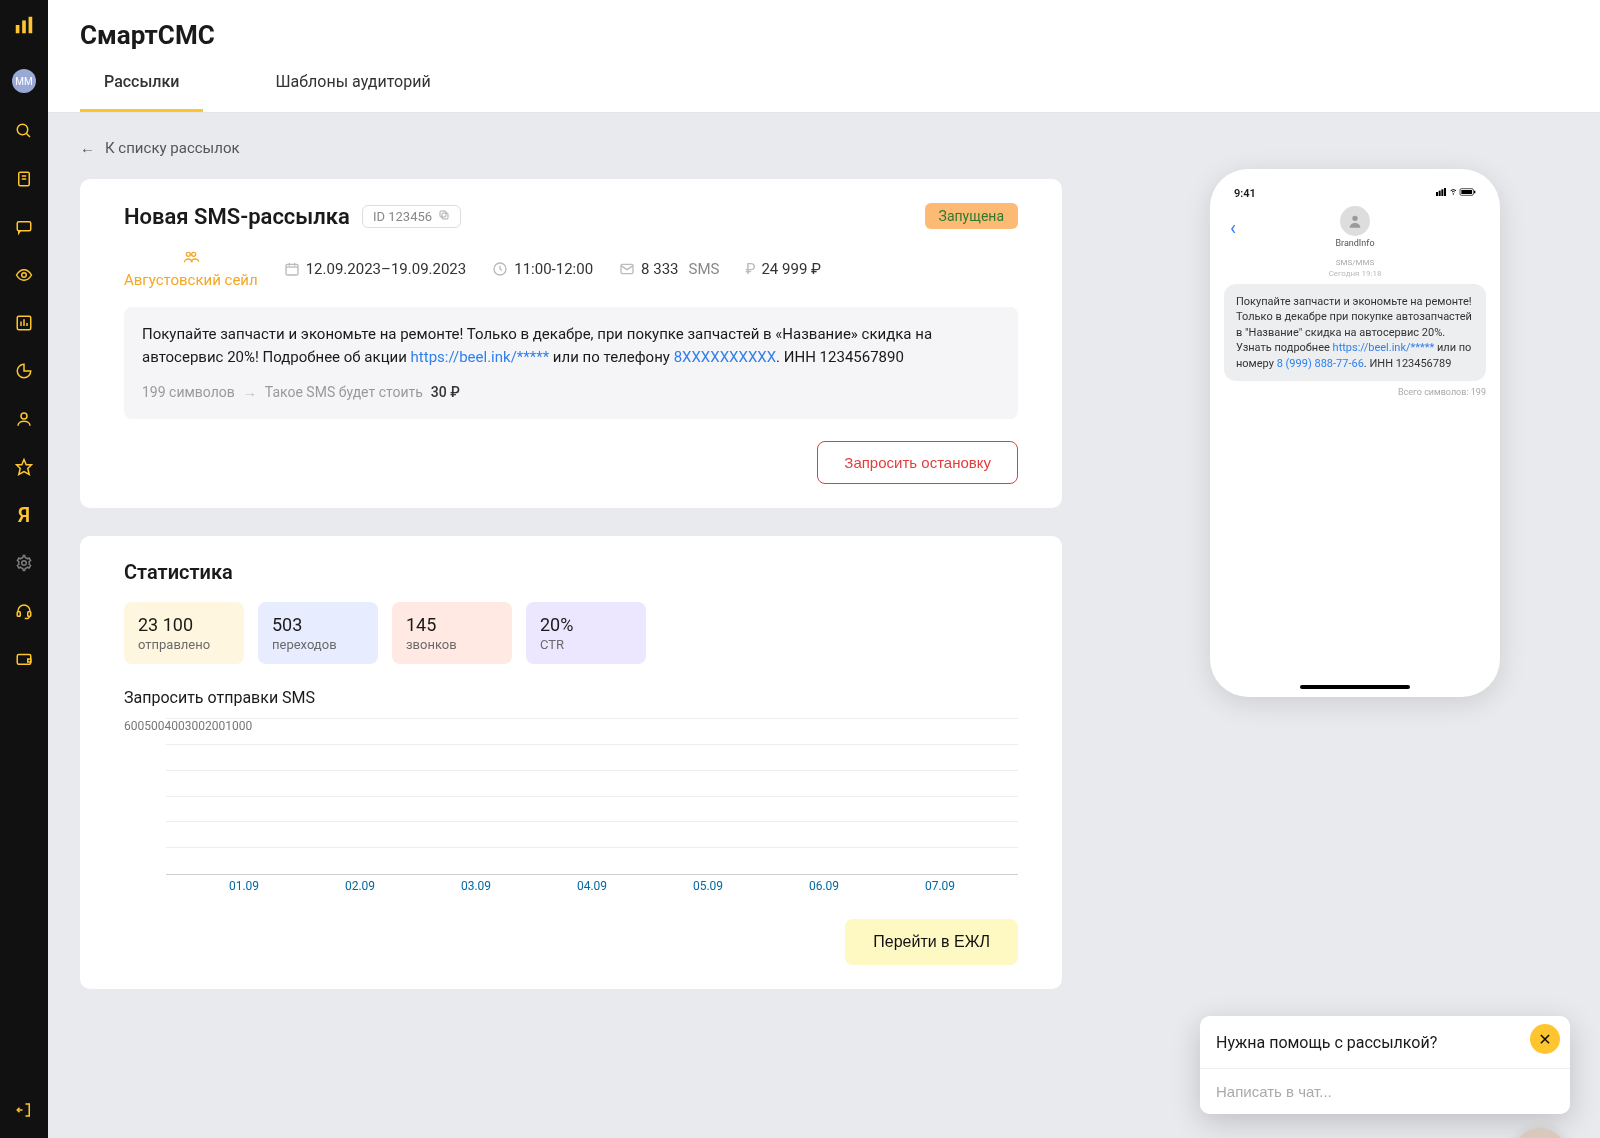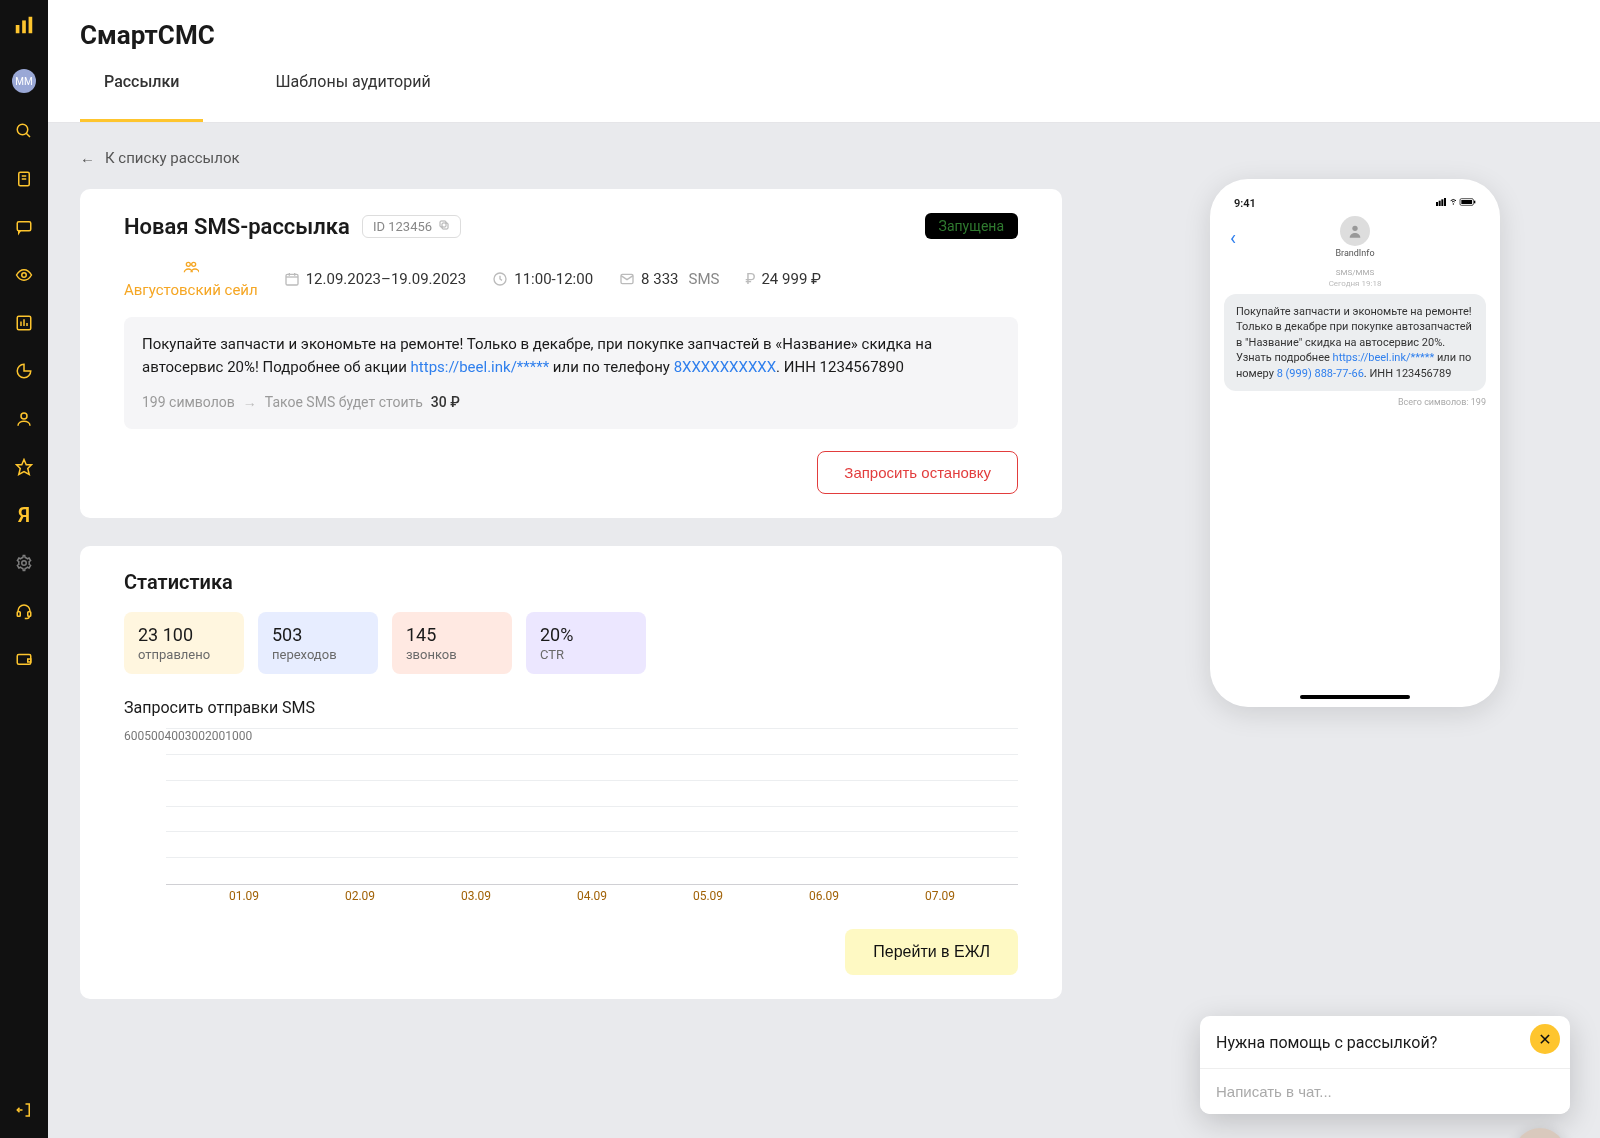--- a/index.html
+++ b/index.html
@@ -37,21 +37,21 @@
   
   .page { margin-left: 48px; height: 100%; }
   .titlebar {
     background: #fff;
     padding: 20px 32px 0 32px;
     border-bottom: 1px solid #e5e5e8;
   }
   .titlebar h1 { font-size: 26px; font-weight: 700; margin-bottom: 22px; }
   .tabs { display: flex; gap: 48px; }
   .tab {
-    padding: 0 24px 28px 24px;
+    padding: 0 24px 18px 24px;
     font-size: 16px; color: #333; cursor: pointer;
     border-bottom: 3px solid transparent;
   }
   .tab.active { border-bottom-color: #fec52e; font-weight: 500; }
 
   .content {
     padding: 26px 32px;
     display: flex;
     gap: 28px;
     align-items: flex-start;
@@ -74,21 +74,21 @@
   
   .camp-head { display: flex; align-items: center; gap: 12px; margin-bottom: 20px; }
   .camp-head h2 { font-size: 22px; font-weight: 600; }
   .id-chip {
     border: 1px solid #ddd; border-radius: 6px;
     padding: 3px 10px; font-size: 13px; color: #888;
     display: flex; align-items: center; gap: 6px;
   }
   .status-badge {
     margin-left: auto;
-    background: #000000; color: #2f7a2f;
+    background: #fdba74; color: #2f7a2f;
     padding: 5px 14px; border-radius: 6px;
     font-size: 14px;
   }
   .meta-row {
     display: flex; align-items: center; gap: 26px;
     font-size: 15px; color: #333; margin-bottom: 18px;
     flex-wrap: wrap;
   }
   .meta-row .aud {
     color: #f5a623; display: flex; align-items: center; gap: 6px; flex-direction: column;
@@ -157,21 +157,21 @@
     gap: 24px;
     padding: 0 20px;
   }
   .chart .bar-wrap { flex: 1; display: flex; flex-direction: column; align-items: center; }
   .chart .bar {
     width: 100%; background: #fed447; border-radius: 2px 2px 0 0;
   }
   .chart .xlabels {
     position: absolute; left: 42px; right: 0; bottom: 0; height: 20px;
     display: flex; padding: 0 20px;
-    font-size: 12px; color: #a16207;
+    font-size: 12px; color: #0369a1;
   }
   .chart .xlab { flex: 1; text-align: center; }
 
   .go-btn-row { display: flex; justify-content: flex-end; margin-top: 20px; }
   .btn-yellow {
     background: #fef9c3; border: none; color: #111;
     padding: 14px 28px; border-radius: 8px;
     font-size: 16px; cursor: pointer; font-weight: 500;
   }
 

